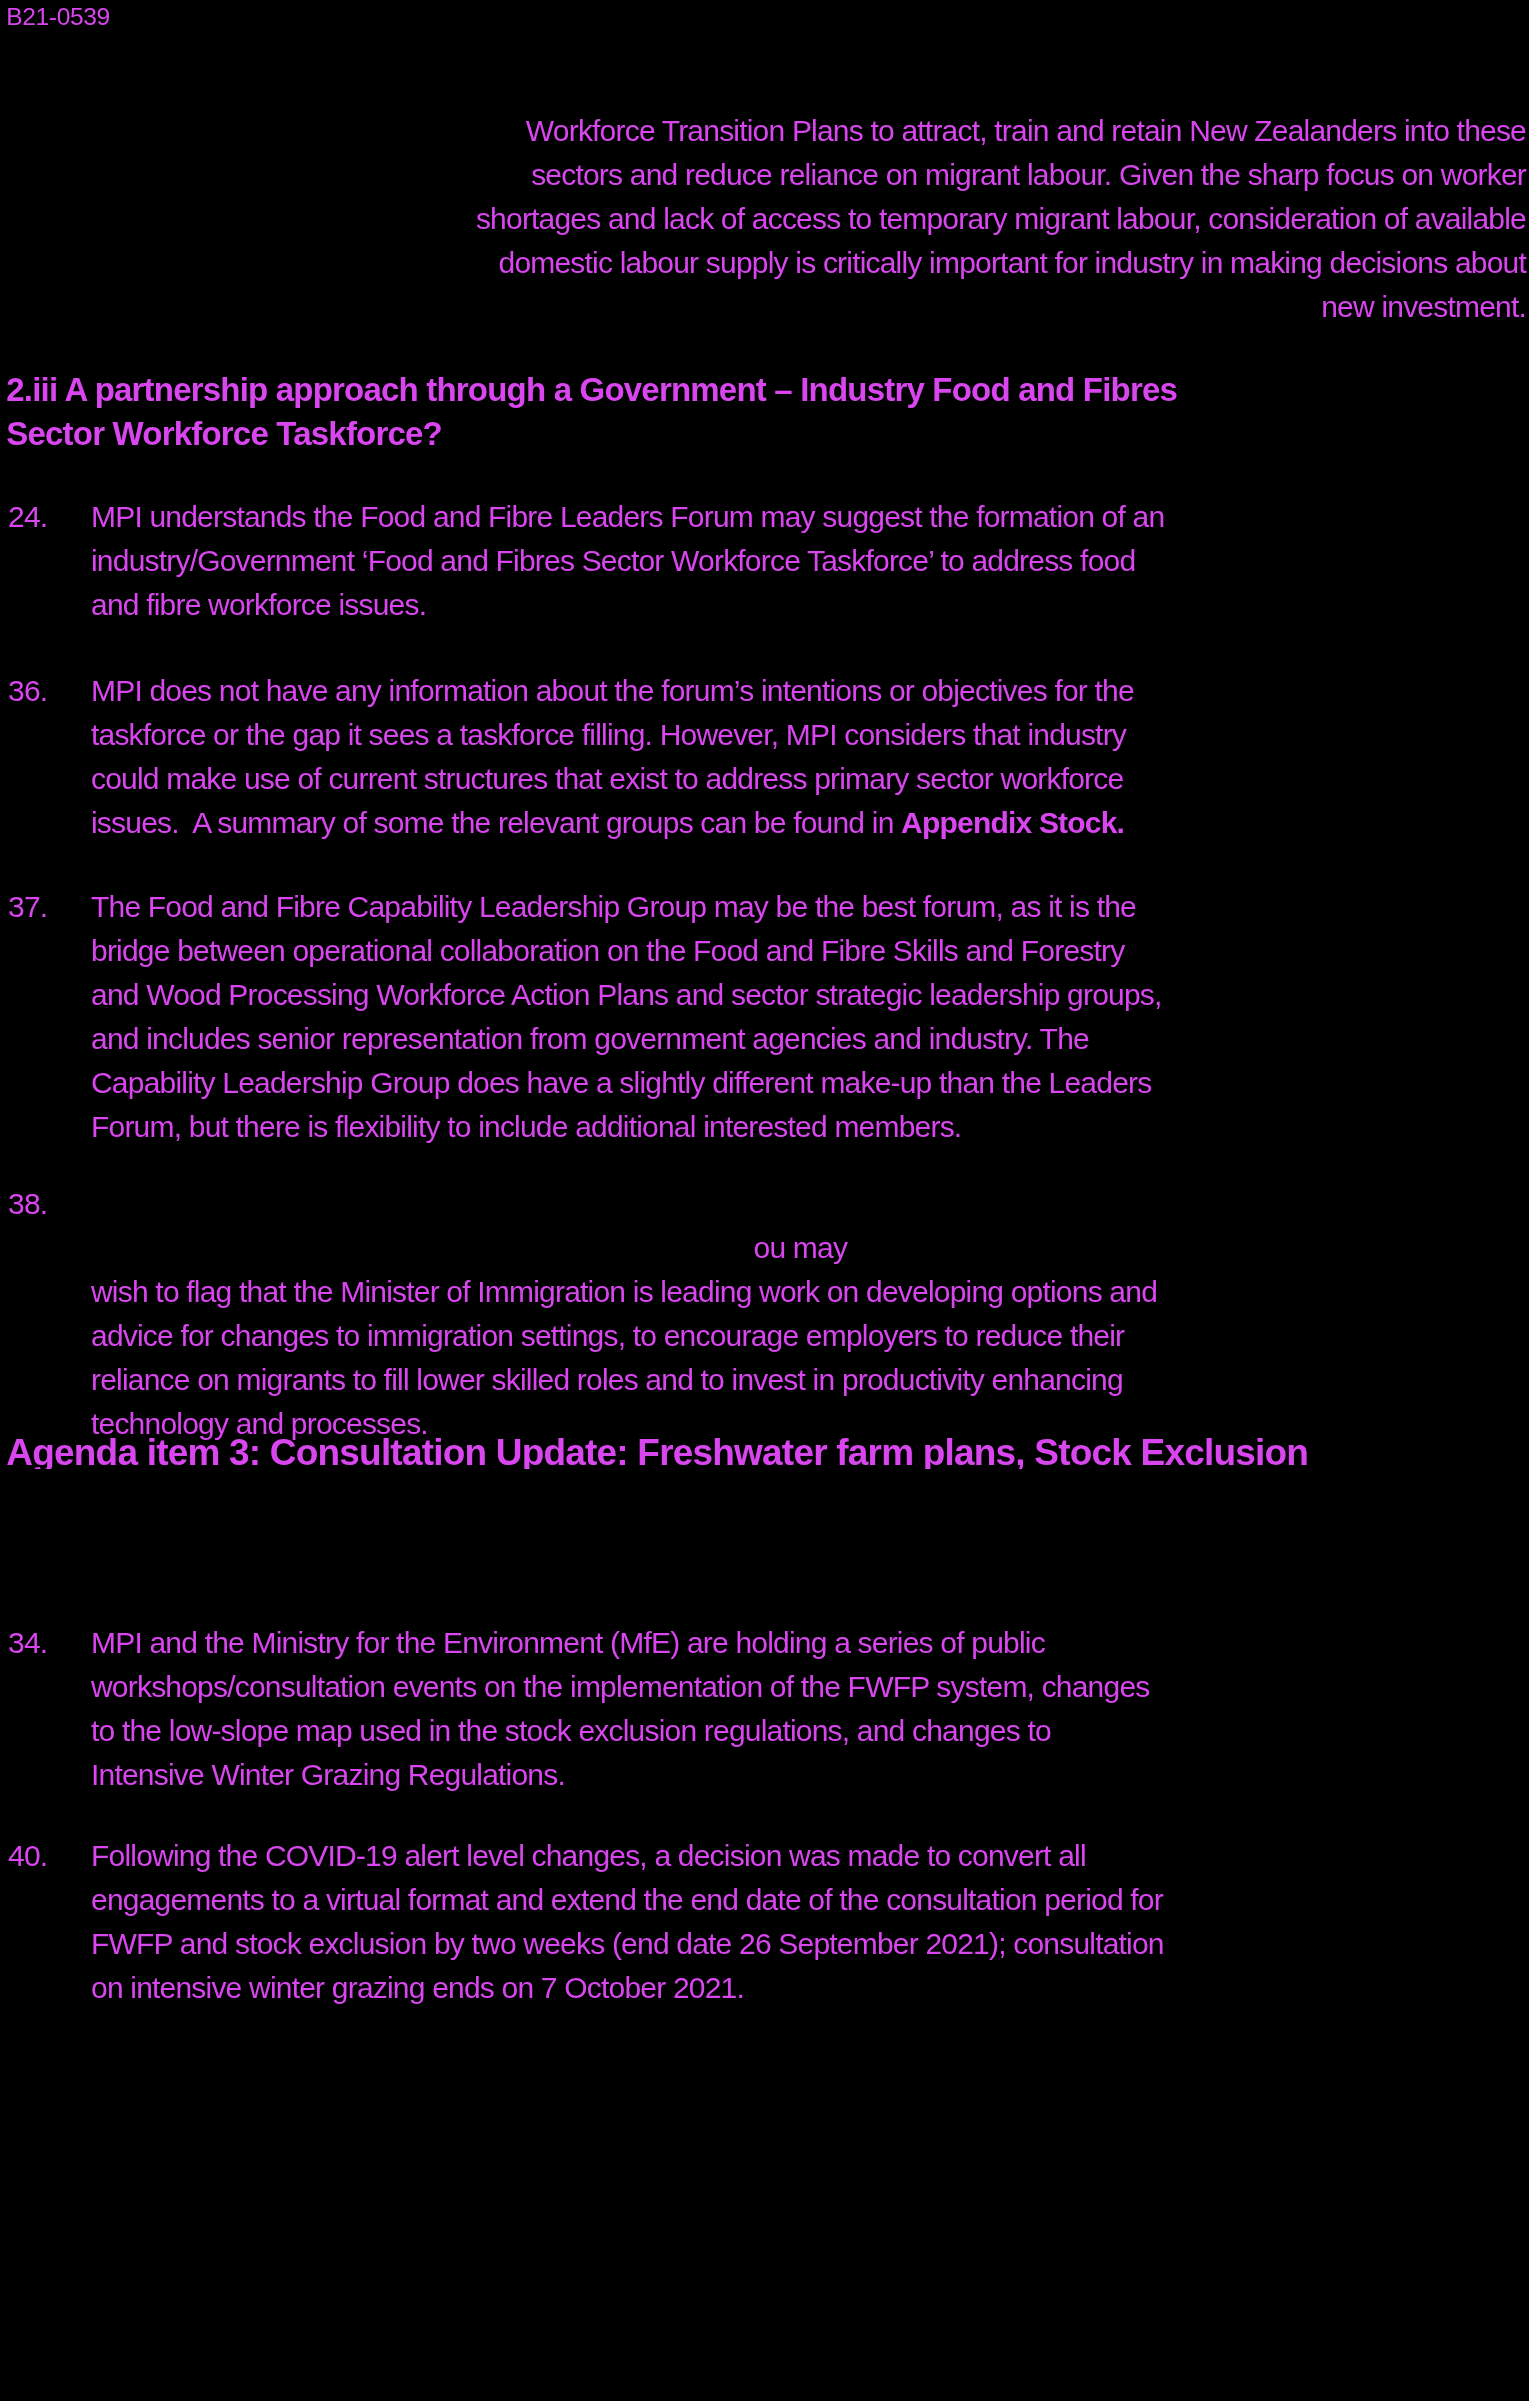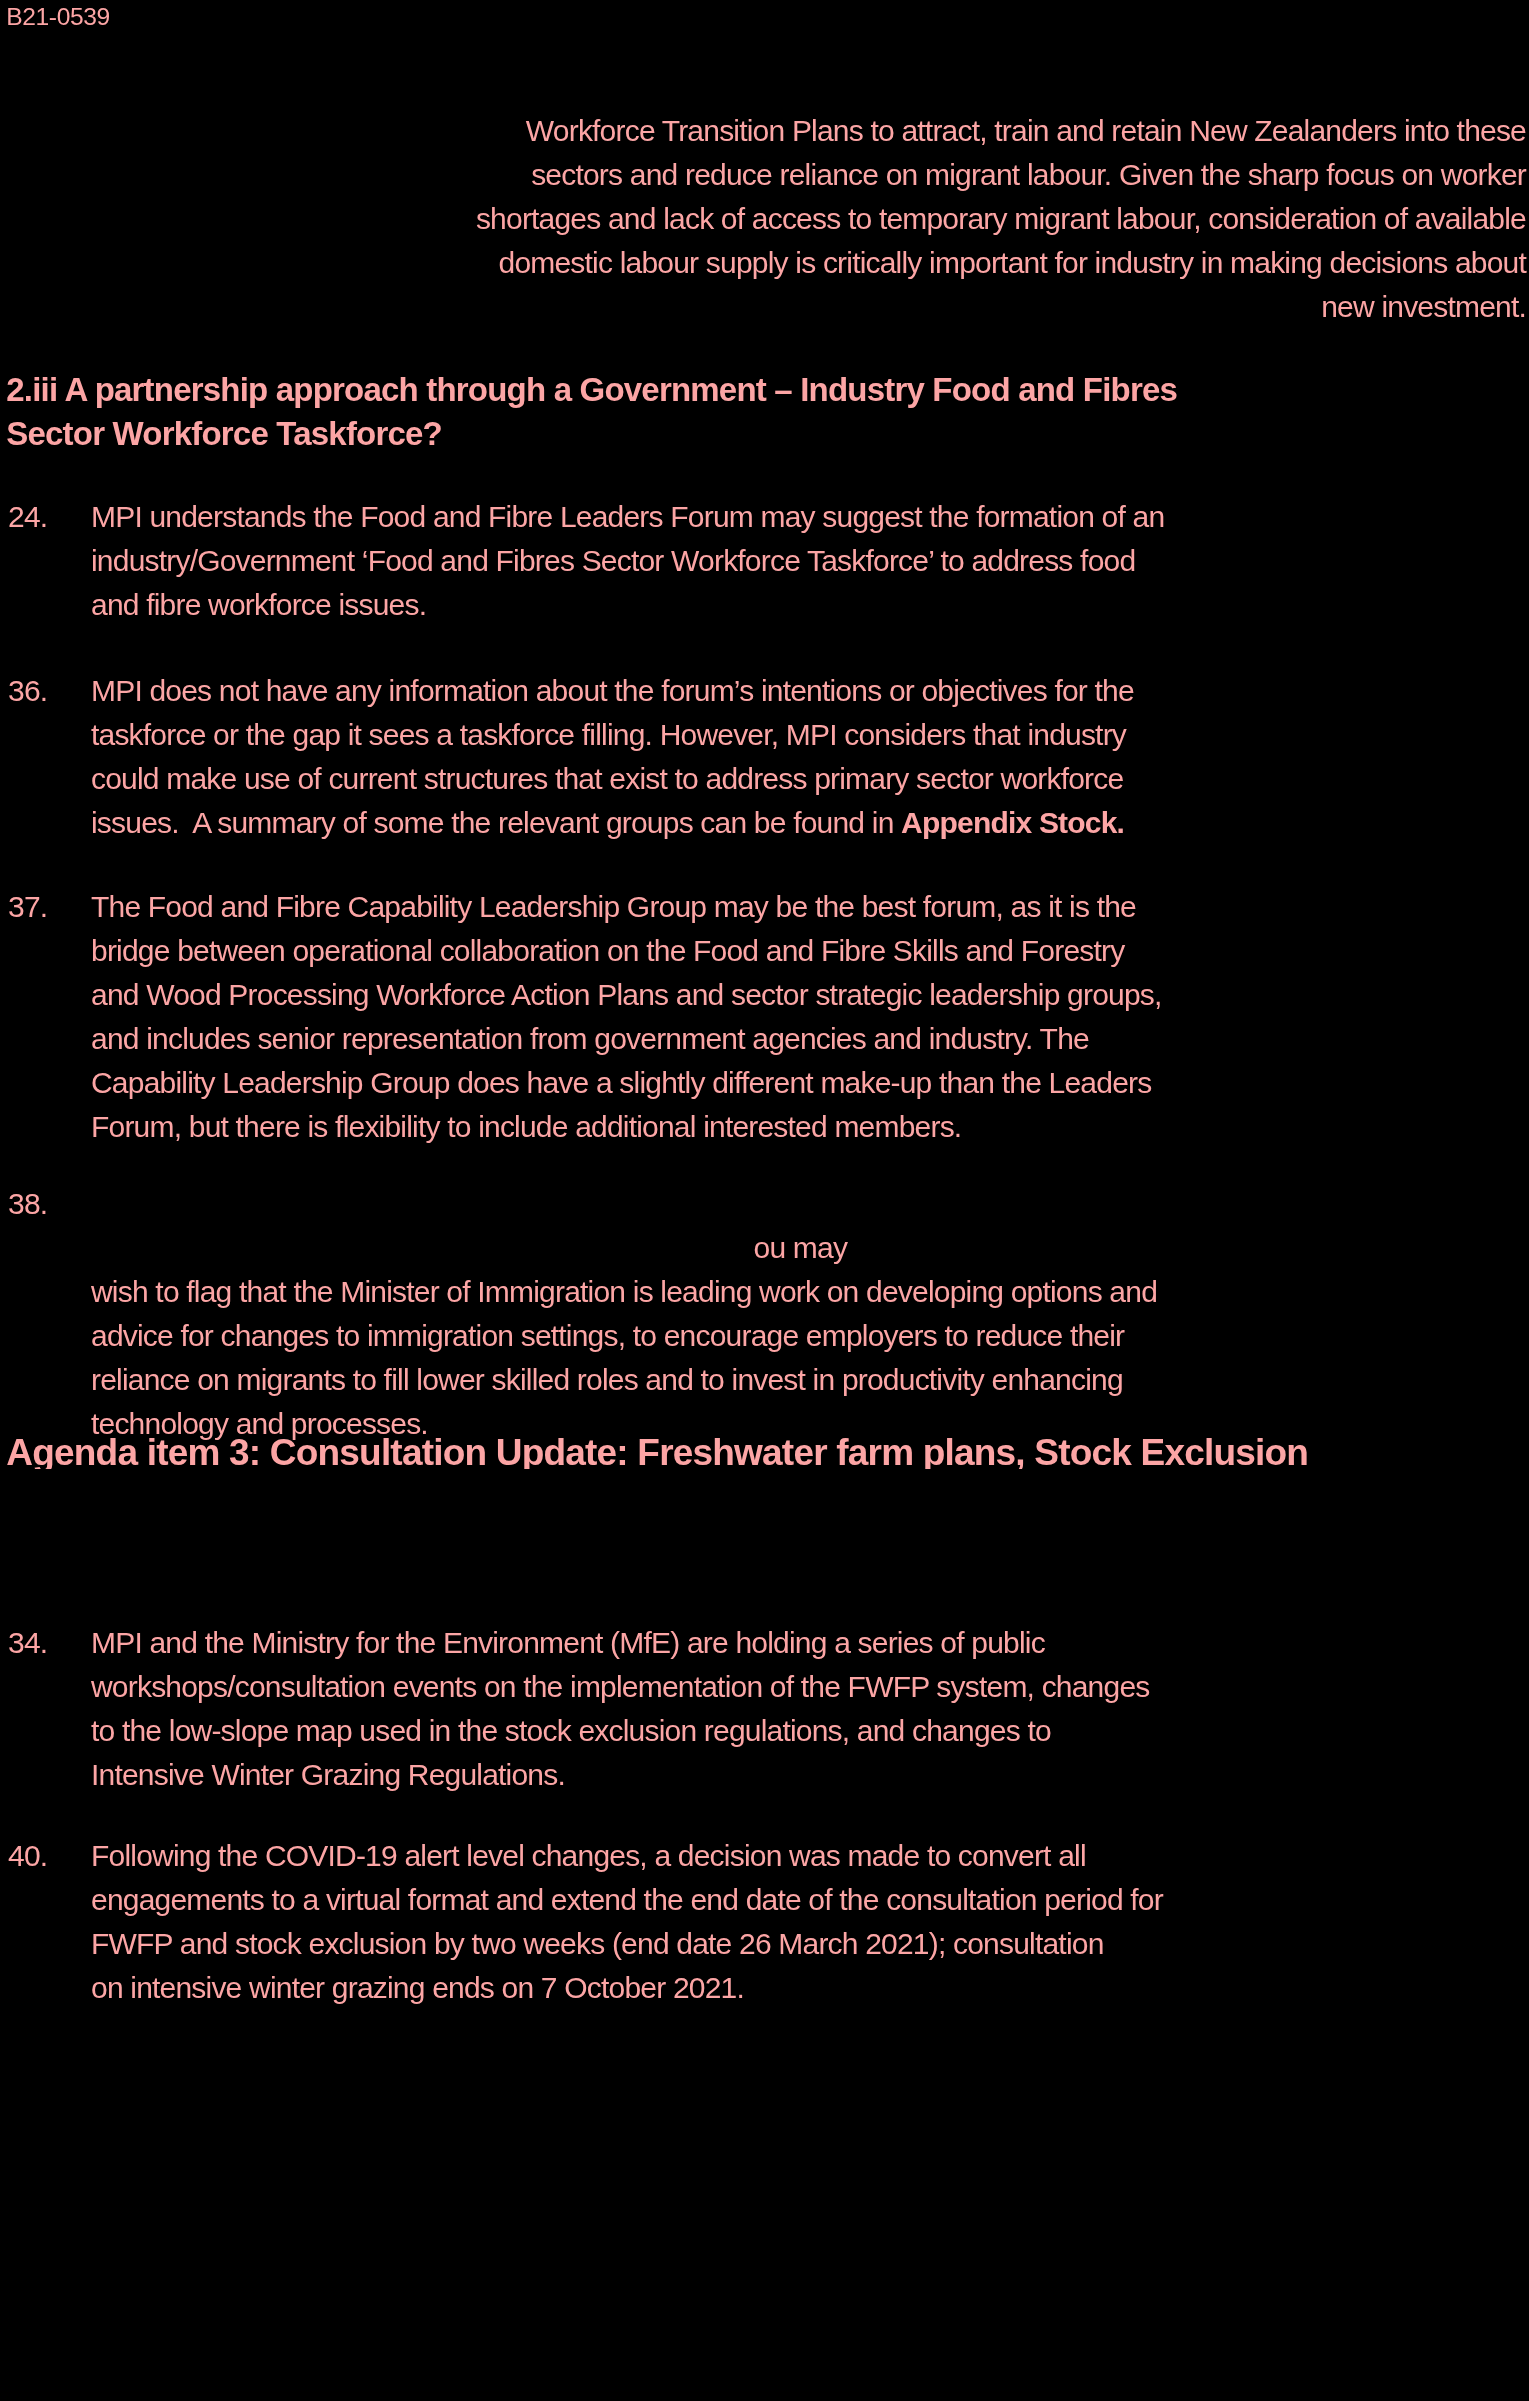--- a/index.html
+++ b/index.html
@@ -1,21 +1,21 @@
 <!DOCTYPE html>
 <html style="font-size:12.7px"><head>
 <meta charset="utf-8">
 <style>
   html, body { margin: 0; padding: 0; background: #000; }
   .page {
     position: relative;
     width: 1529px;
     height: 2401px;
     background: #000000;
-    color: #fca5a5;
+    color: #d946ef;
     font-family: "Liberation Sans", "DejaVu Sans", sans-serif;
     overflow: hidden;
   }
   .doc-id {
     position: absolute;
     left: 6.3px;
     top: 1.6px;
     font-size: 24.6px;
     line-height: 30px;
     letter-spacing: -0.4px;
@@ -141,21 +141,21 @@
     <div class="txt">MPI and the Ministry for the Environment (MfE) are holding a series of public
 workshops/consultation events on the implementation of the FWFP system, changes
 to the low-slope map used in the stock exclusion regulations, and changes to
 Intensive Winter Grazing Regulations.</div>
   </div>
 
   <div class="item" style="top:1834px">
     <span class="num">40.</span>
     <div class="txt">Following the COVID-19 alert level changes, a decision was made to convert all
 engagements to a virtual format and extend the end date of the consultation period for
-FWFP and stock exclusion by two weeks (end date 26 March 2021); consultation
+FWFP and stock exclusion by two weeks (end date 26 September 2021); consultation
 on intensive winter grazing ends on 7 October 2021.</div>
   </div>
 
   <div class="footer">
     
     
   </div>
 
 </div>
 

